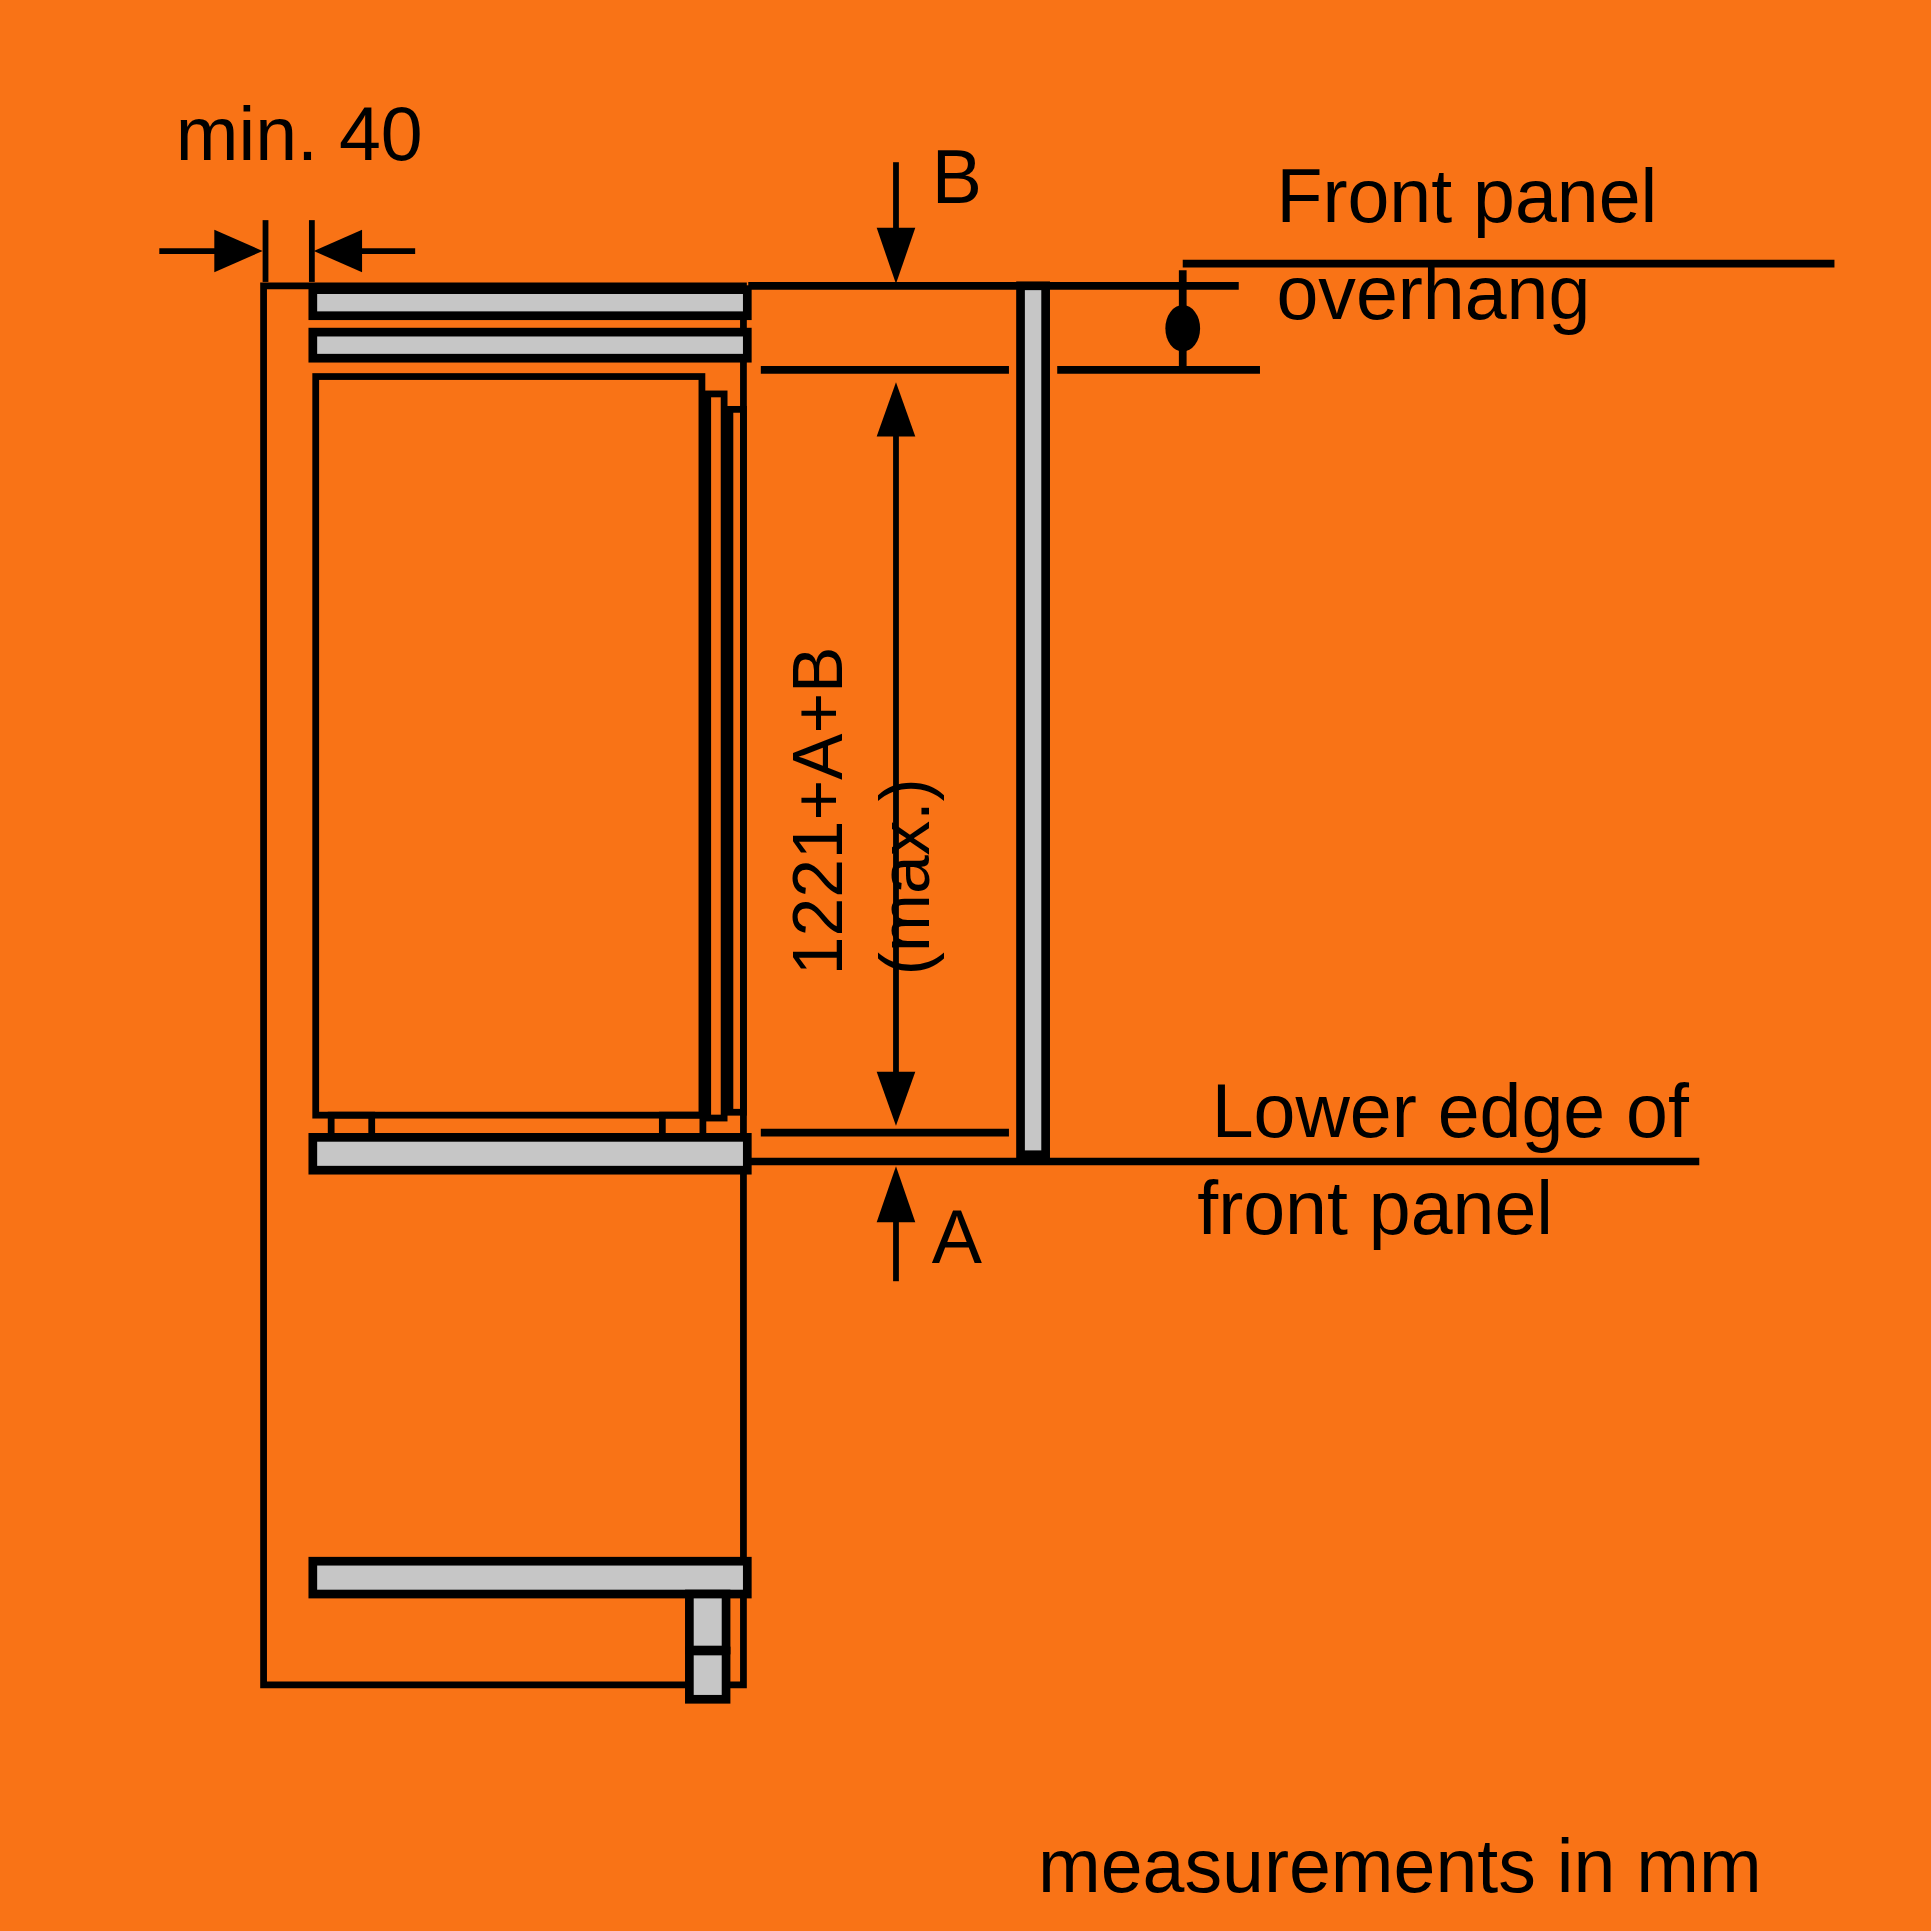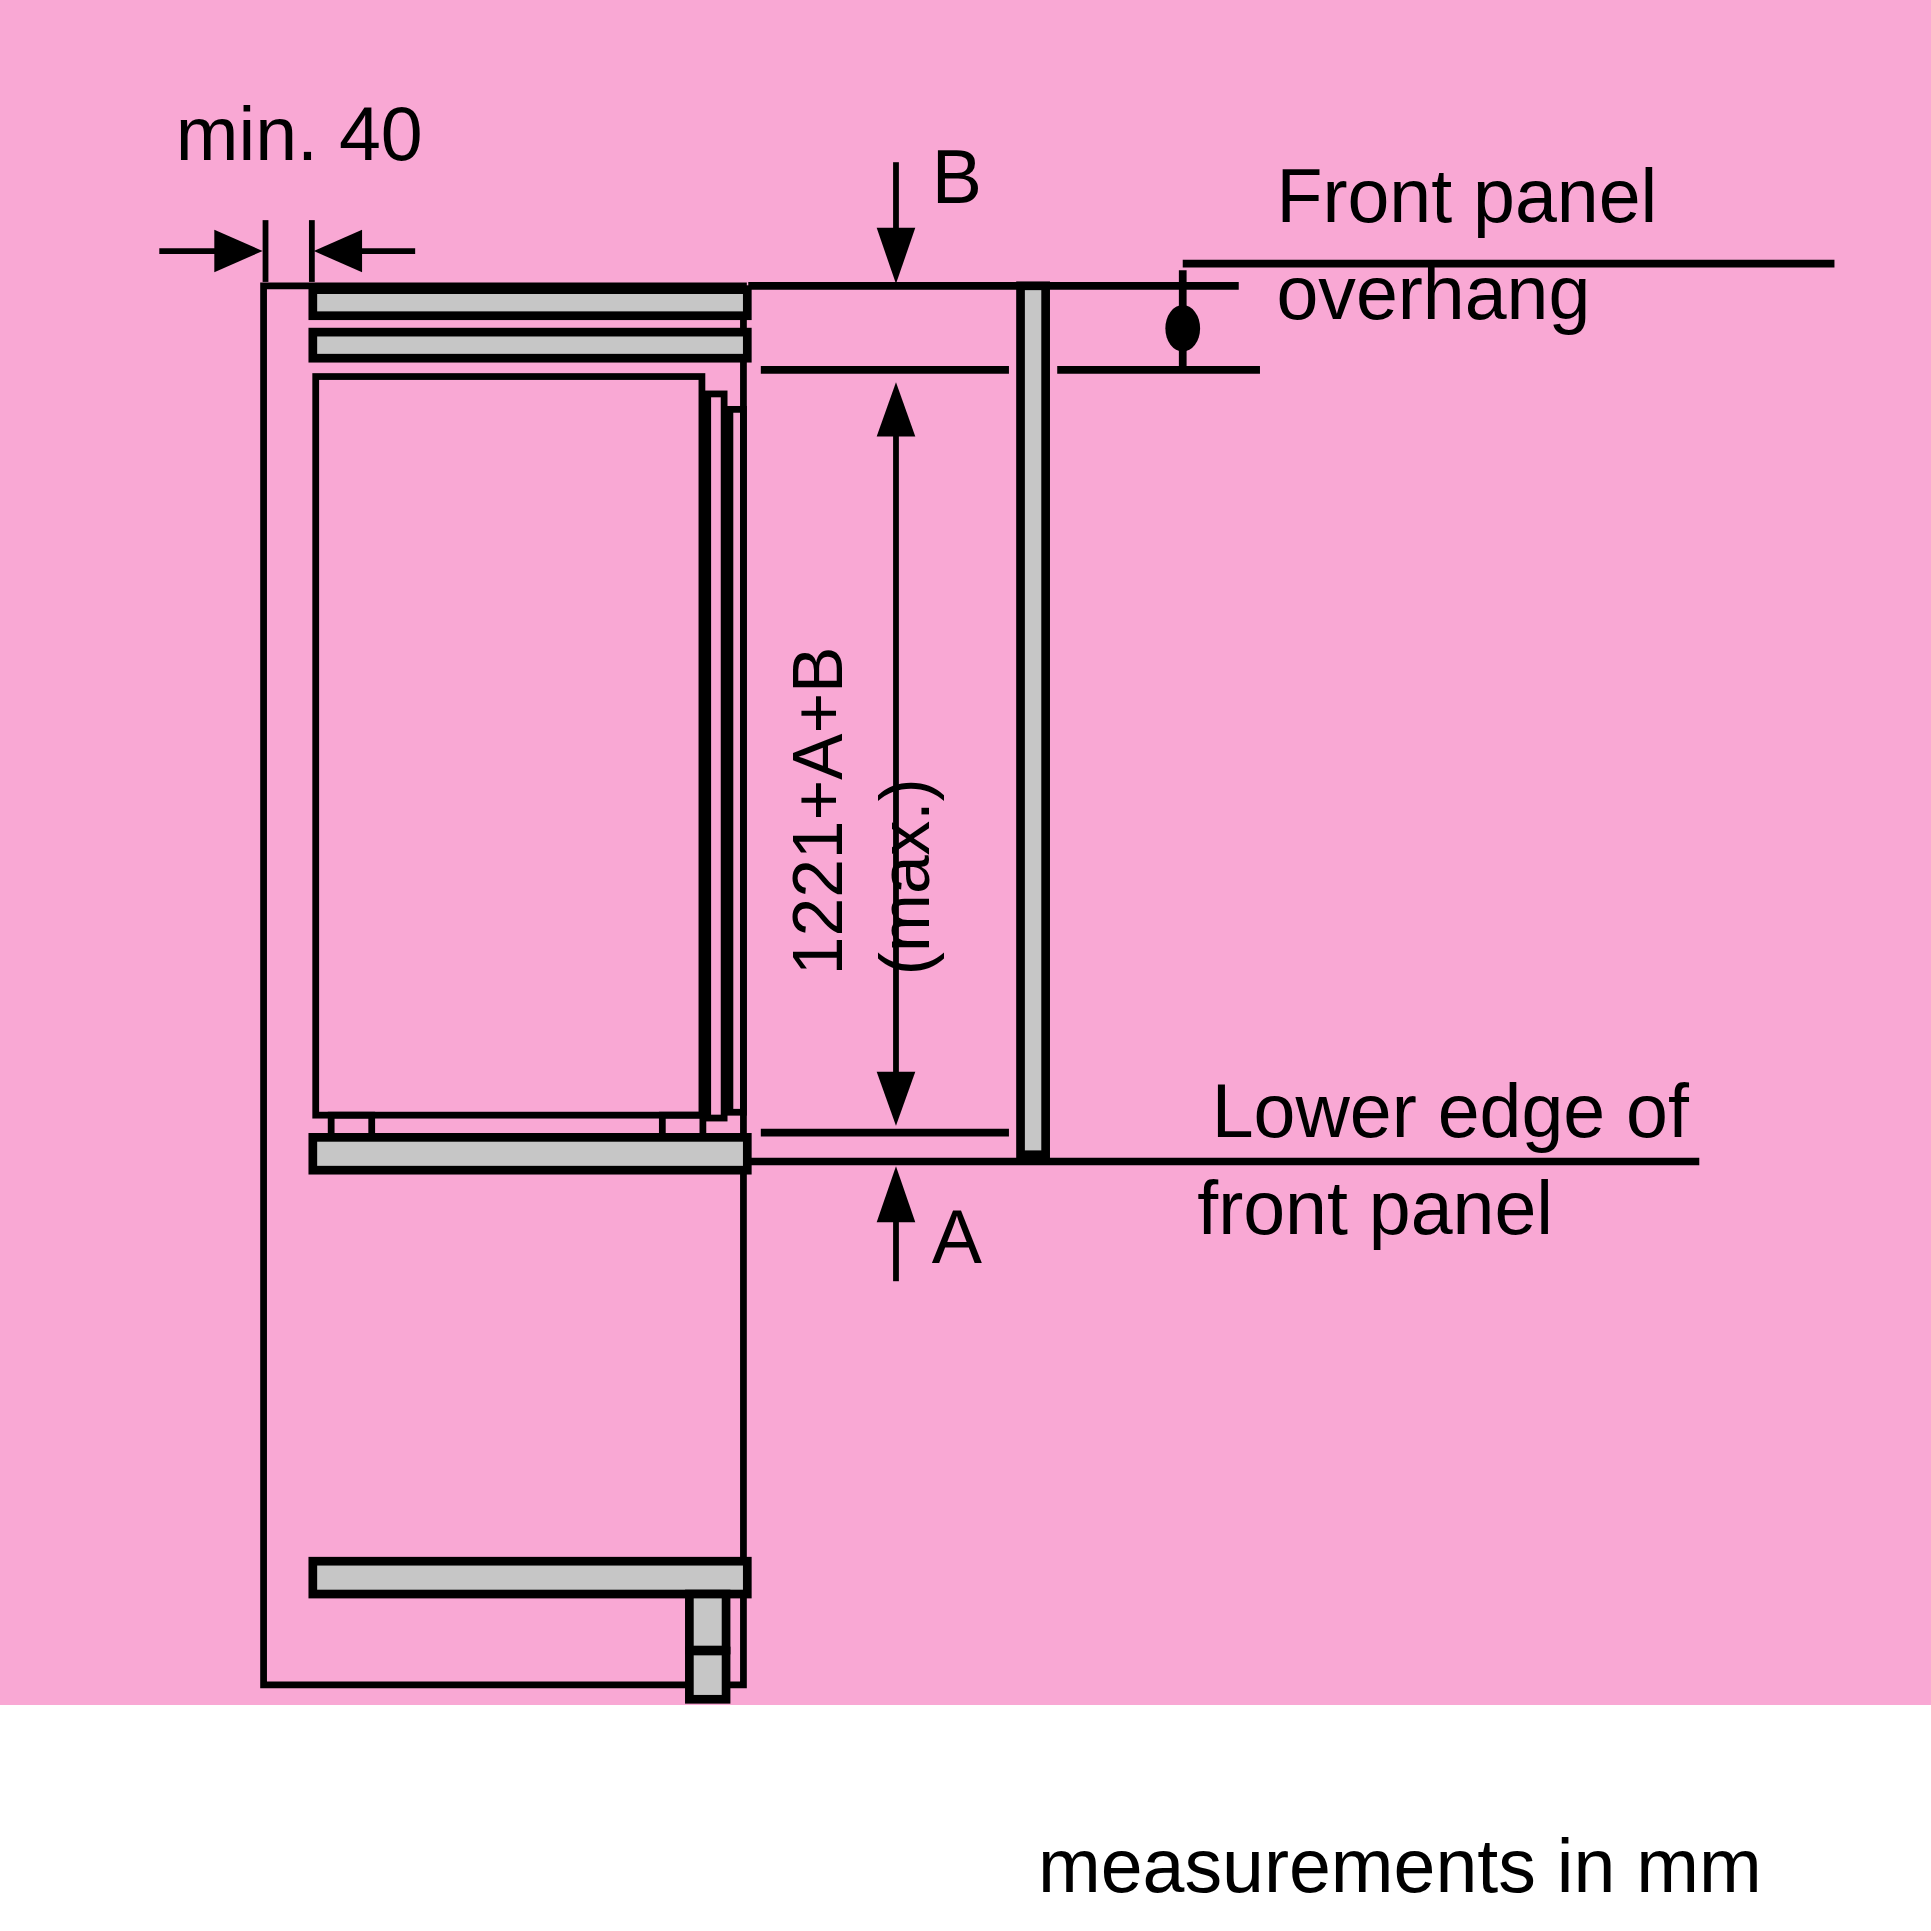--- a/index.html
+++ b/index.html
@@ -9,22 +9,22 @@
   }
   body {
     width: 1931px;
     height: 1931px;
     font-family: "Liberation Sans", sans-serif;
     overflow: hidden;
   }
   #diagram-root {
     position: relative;
     width: 1931px;
-    height: 1705px;
-    background: #f9a8d4;
+    height: 1931px;
+    background: #f97316;
   }
   svg#tech-drawing {
     display: block;
     width: 1931px;
     height: 1931px;
   }
   .lbl {
     font-family: "Liberation Sans", sans-serif;
     fill: #000000;
     font-size: 74px;

